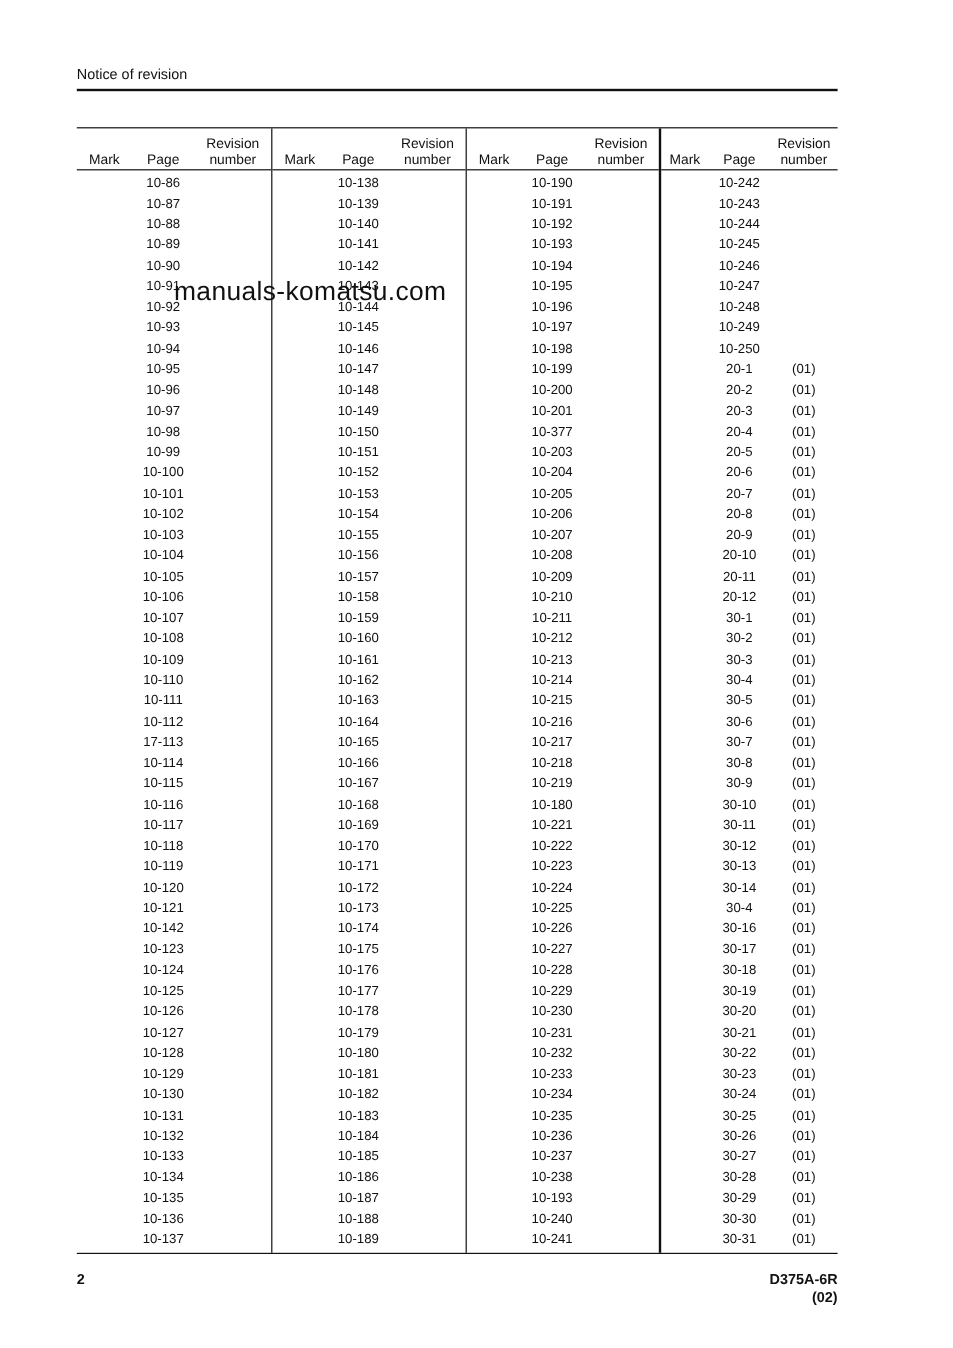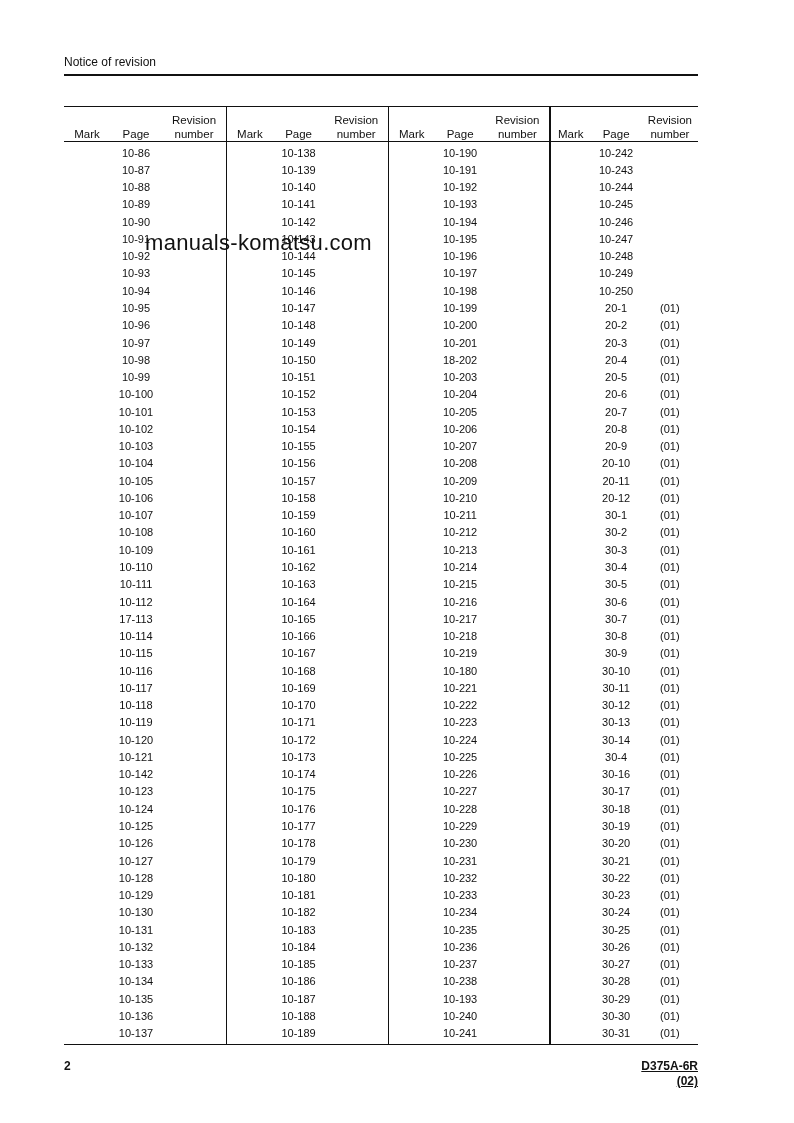--- a/index.html
+++ b/index.html
@@ -19,21 +19,21 @@
   .c-page { width: 52px; }
   .c-rev { width: 64px; }
   .g3 .c-mark { width: 40px; }
   .g3 .c-page { width: 52px; }
   .g3 .c-rev { width: 57px; }
   .row { display: flex; height: 17.27px; align-items: center; font-size: 11px; }
   .cell { text-align: center; white-space: nowrap; }
   .rows { padding-top: 2px; padding-bottom: 2px; }
   .watermark { position: absolute; left: 145px; top: 230px; font-size: 22px; color: #111; letter-spacing: 0.3px; }
   .footer-page { position: absolute; left: 64px; top: 1059px; font-size: 12px; font-weight: bold; }
-  .footer-model { position: absolute; right: 96px; top: 1059px; font-size: 12px; font-weight: bold; text-align: right; line-height: 15px; text-decoration: underline; }
+  .footer-model { position: absolute; right: 96px; top: 1059px; font-size: 12px; font-weight: bold; text-align: right; line-height: 15px; }
 </style>
 </head>
 <body>
 
 <div class="header-title">Notice of revision</div>
 <div class="header-rule"></div>
 
 <div class="table">
   <div class="groups" id="groups">
       <div class="group g0">
@@ -645,21 +645,21 @@
             <div class="cell c-page">10-200</div>
             <div class="cell c-rev"></div>
           </div>
           <div class="row">
             <div class="cell c-mark"></div>
             <div class="cell c-page">10-201</div>
             <div class="cell c-rev"></div>
           </div>
           <div class="row">
             <div class="cell c-mark"></div>
-            <div class="cell c-page">18-202</div>
+            <div class="cell c-page">10-377</div>
             <div class="cell c-rev"></div>
           </div>
           <div class="row">
             <div class="cell c-mark"></div>
             <div class="cell c-page">10-203</div>
             <div class="cell c-rev"></div>
           </div>
           <div class="row">
             <div class="cell c-mark"></div>
             <div class="cell c-page">10-204</div>

